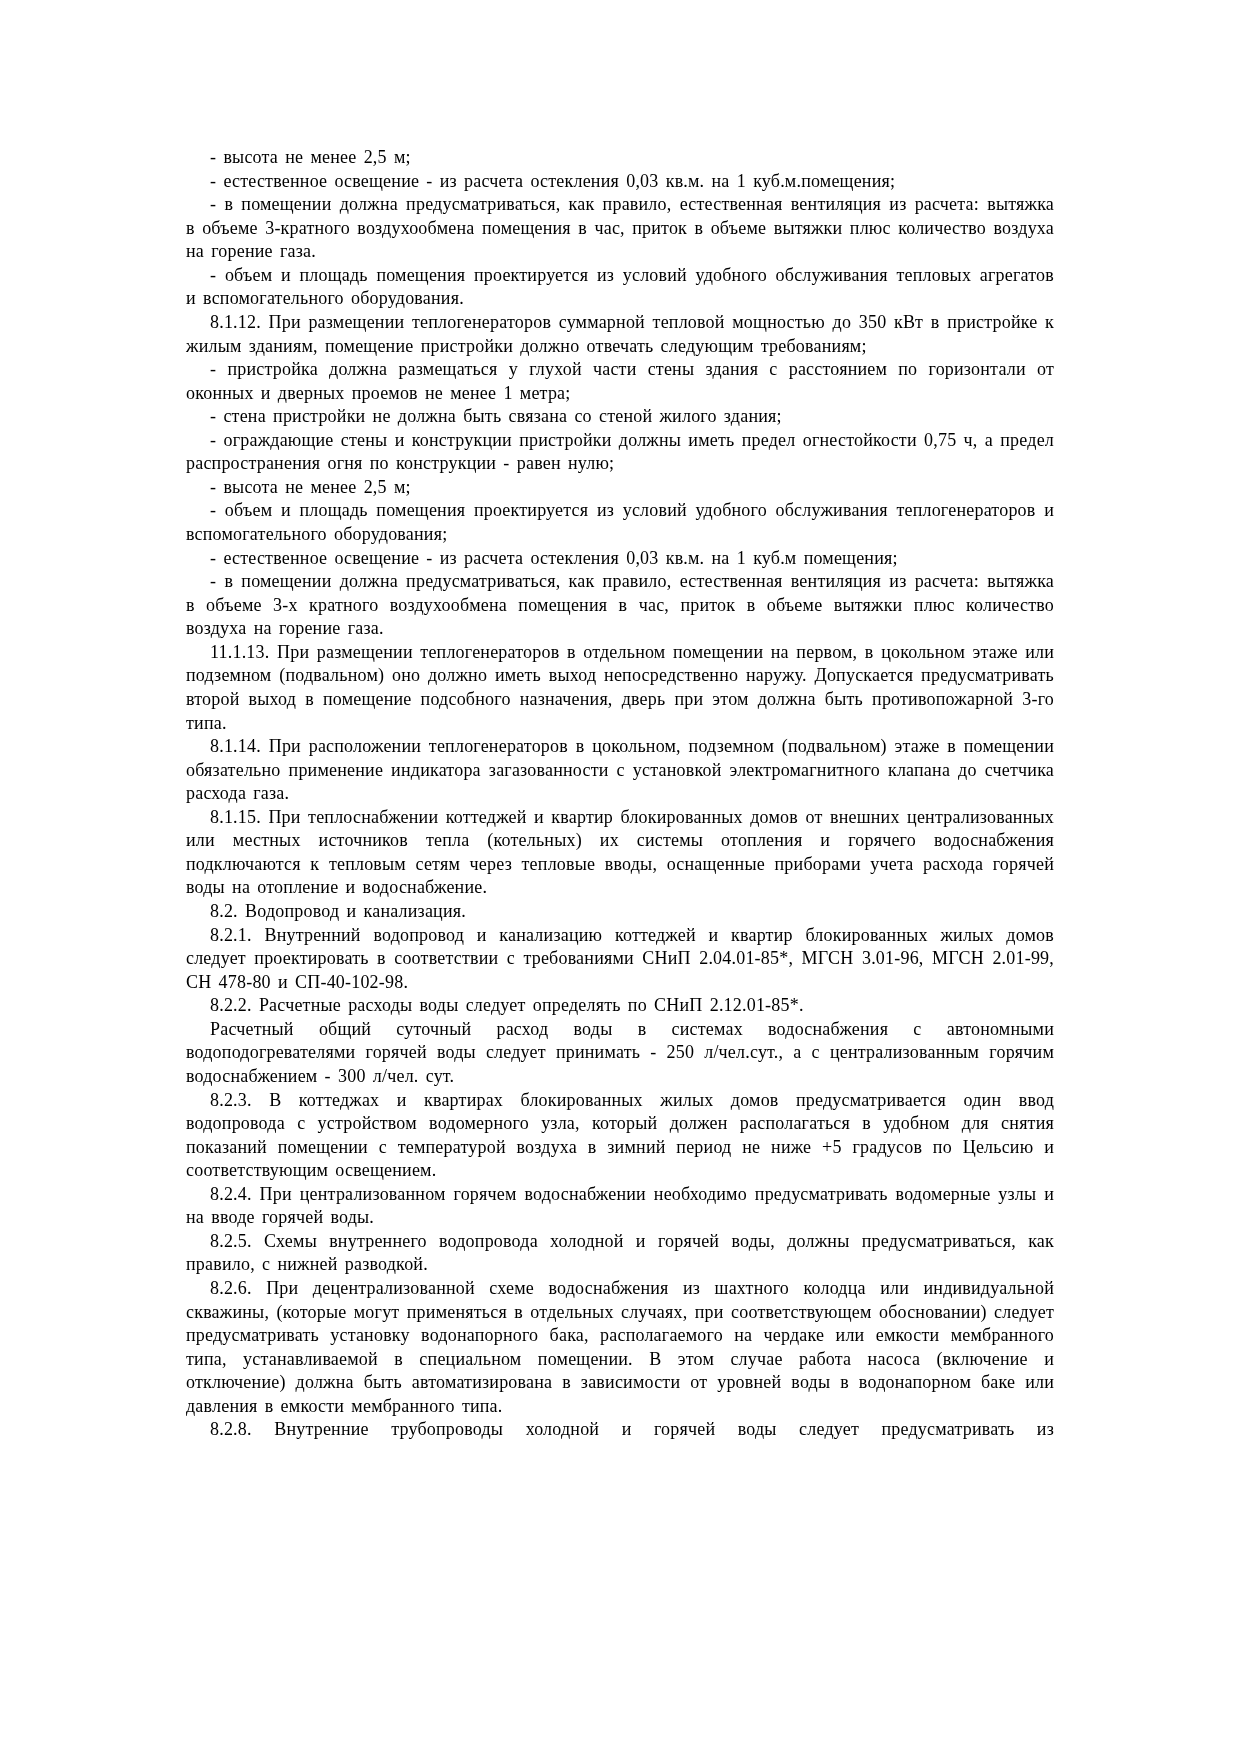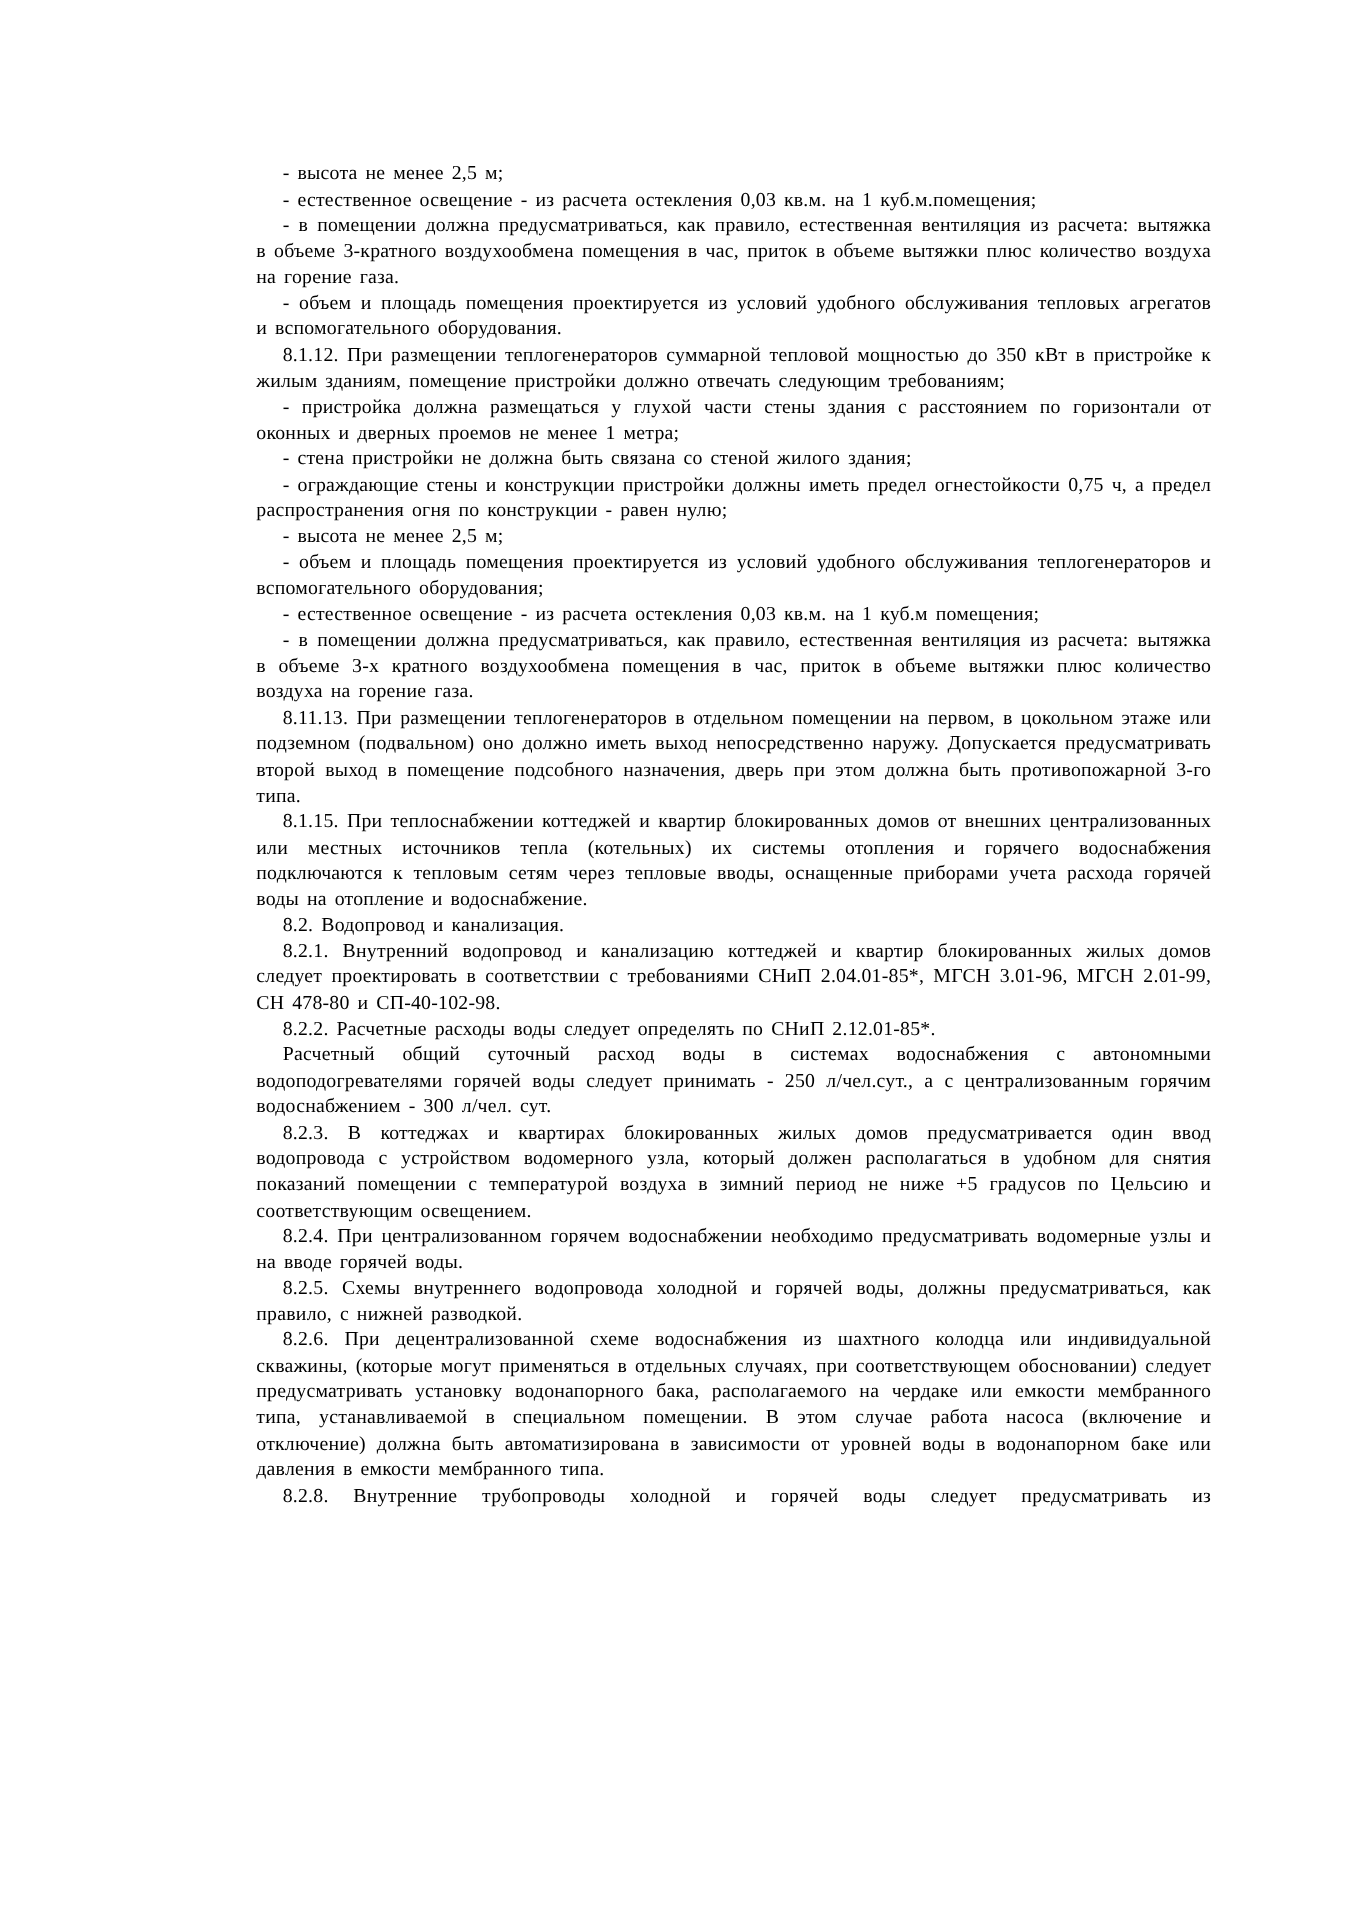--- a/index.html
+++ b/index.html
@@ -19,21 +19,20 @@
     left: 186px;
     top: 146px;
     width: 868px;
     color: #000000;
     font-family: "Liberation Serif", "DejaVu Serif", serif;
     font-size: 18px;
     line-height: 23.57px;
     letter-spacing: 0.2px;
     word-spacing: 2.5px;
     text-align: justify;
-    margin-left: 47px;
   }
   .text-block p {
     margin: 0;
     padding: 0;
     text-indent: 24px;
   }
   .justify-last {
     text-align-last: justify;
   }
 </style>
@@ -47,21 +46,22 @@
     <p>- в помещении должна предусматриваться, как правило, естественная вентиляция из расчета: вытяжка в объеме 3-кратного воздухообмена помещения в час, приток в объеме вытяжки плюс количество воздуха на горение газа.</p>
     <p>- объем и площадь помещения проектируется из условий удобного обслуживания тепловых агрегатов и вспомогательного оборудования.</p>
     <p>8.1.12. При размещении теплогенераторов суммарной тепловой мощностью до 350 кВт в пристройке к жилым зданиям, помещение пристройки должно отвечать следующим требованиям;</p>
     <p>- пристройка должна размещаться у глухой части стены здания с расстоянием по горизонтали от оконных и дверных проемов не менее 1 метра;</p>
     <p>- стена пристройки не должна быть связана со стеной жилого здания;</p>
     <p>- ограждающие стены и конструкции пристройки должны иметь предел огнестойкости 0,75 ч, а предел распространения огня по конструкции - равен нулю;</p>
     <p>- высота не менее 2,5 м;</p>
     <p>- объем и площадь помещения проектируется из условий удобного обслуживания теплогенераторов и вспомогательного оборудования;</p>
     <p>- естественное освещение - из расчета остекления 0,03 кв.м. на 1 куб.м помещения;</p>
     <p>- в помещении должна предусматриваться, как правило, естественная вентиляция из расчета: вытяжка в объеме 3-х кратного воздухообмена помещения в час, приток в объеме вытяжки плюс количество воздуха на горение газа.</p>
-    <p>8.11.13. При размещении теплогенераторов в отдельном помещении на первом, в цокольном этаже или подземном (подвальном) оно должно иметь выход непосредственно наружу. Допускается предусматривать второй выход в помещение подсобного назначения, дверь при этом должна быть противопожарной 3-го типа.</p>
+    <p>11.1.13. При размещении теплогенераторов в отдельном помещении на первом, в цокольном этаже или подземном (подвальном) оно должно иметь выход непосредственно наружу. Допускается предусматривать второй выход в помещение подсобного назначения, дверь при этом должна быть противопожарной 3-го типа.</p>
+    <p>8.1.14. При расположении теплогенераторов в цокольном, подземном (подвальном) этаже в помещении обязательно применение индикатора загазованности с установкой электромагнитного клапана до счетчика расхода газа.</p>
     <p>8.1.15. При теплоснабжении коттеджей и квартир блокированных домов от внешних централизованных или местных источников тепла (котельных) их системы отопления и горячего водоснабжения подключаются к тепловым сетям через тепловые вводы, оснащенные приборами учета расхода горячей воды на отопление и водоснабжение.</p>
     <p>8.2. Водопровод и канализация.</p>
     <p>8.2.1. Внутренний водопровод и канализацию коттеджей и квартир блокированных жилых домов следует проектировать в соответствии с требованиями СНиП 2.04.01-85*, МГСН 3.01-96, МГСН 2.01-99, СН 478-80 и СП-40-102-98.</p>
     <p>8.2.2. Расчетные расходы воды следует определять по СНиП 2.12.01-85*.</p>
     <p>Расчетный общий суточный расход воды в системах водоснабжения с автономными водоподогревателями горячей воды следует принимать - 250 л/чел.сут., а с централизованным горячим водоснабжением - 300 л/чел. сут.</p>
     <p>8.2.3. В коттеджах и квартирах блокированных жилых домов предусматривается один ввод водопровода с устройством водомерного узла, который должен располагаться в удобном для снятия показаний помещении с температурой воздуха в зимний период не ниже +5 градусов по Цельсию и соответствующим освещением.</p>
     <p>8.2.4. При централизованном горячем водоснабжении необходимо предусматривать водомерные узлы и на вводе горячей воды.</p>
     <p>8.2.5. Схемы внутреннего водопровода холодной и горячей воды, должны предусматриваться, как правило, с нижней разводкой.</p>
     <p>8.2.6. При децентрализованной схеме водоснабжения из шахтного колодца или индивидуальной скважины, (которые могут применяться в отдельных случаях, при соответствующем обосновании) следует предусматривать установку водонапорного бака, располагаемого на чердаке или емкости мембранного типа, устанавливаемой в специальном помещении. В этом случае работа насоса (включение и отключение) должна быть автоматизирована в зависимости от уровней воды в водонапорном баке или давления в емкости мембранного типа.</p>
     <p class="justify-last">8.2.8. Внутренние трубопроводы холодной и горячей воды следует предусматривать из</p>

